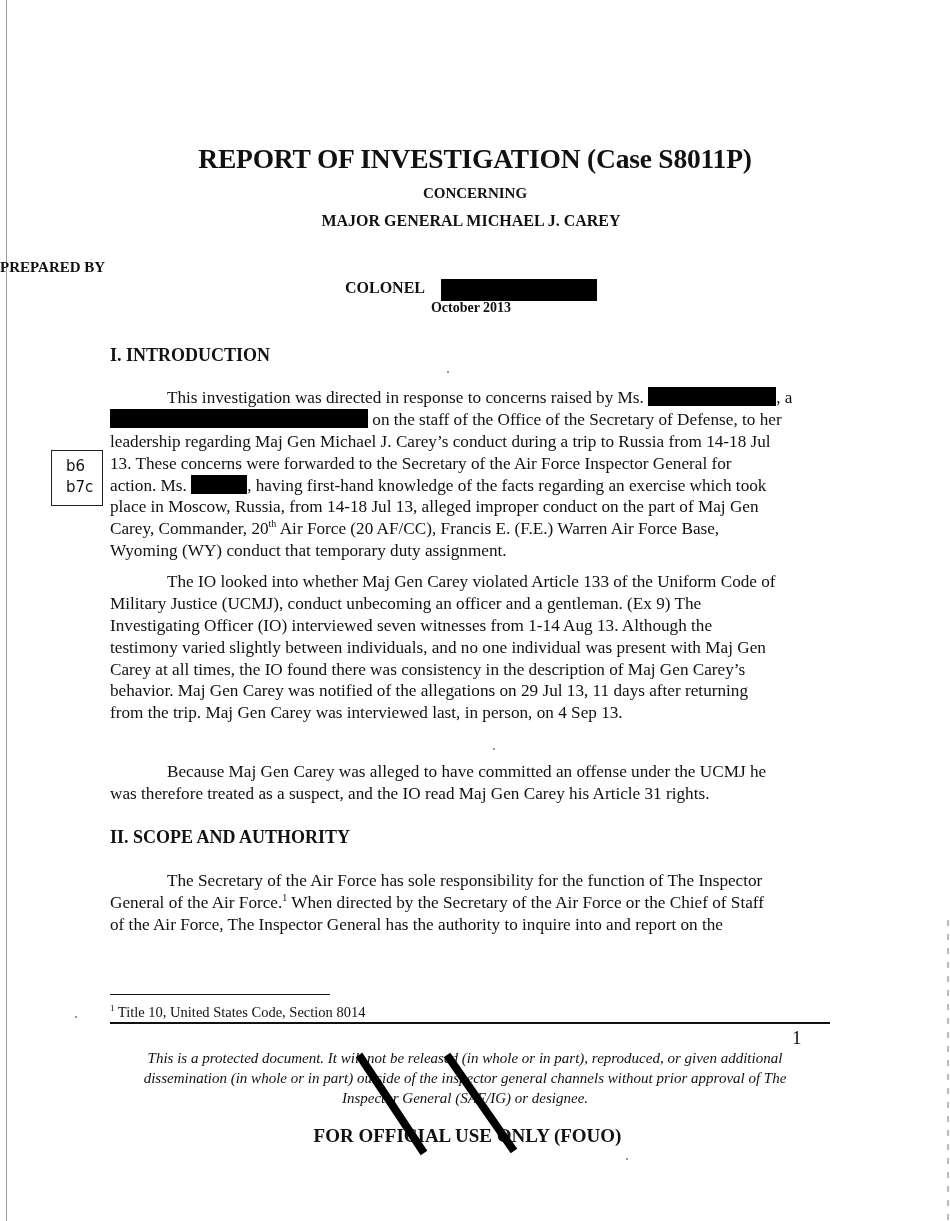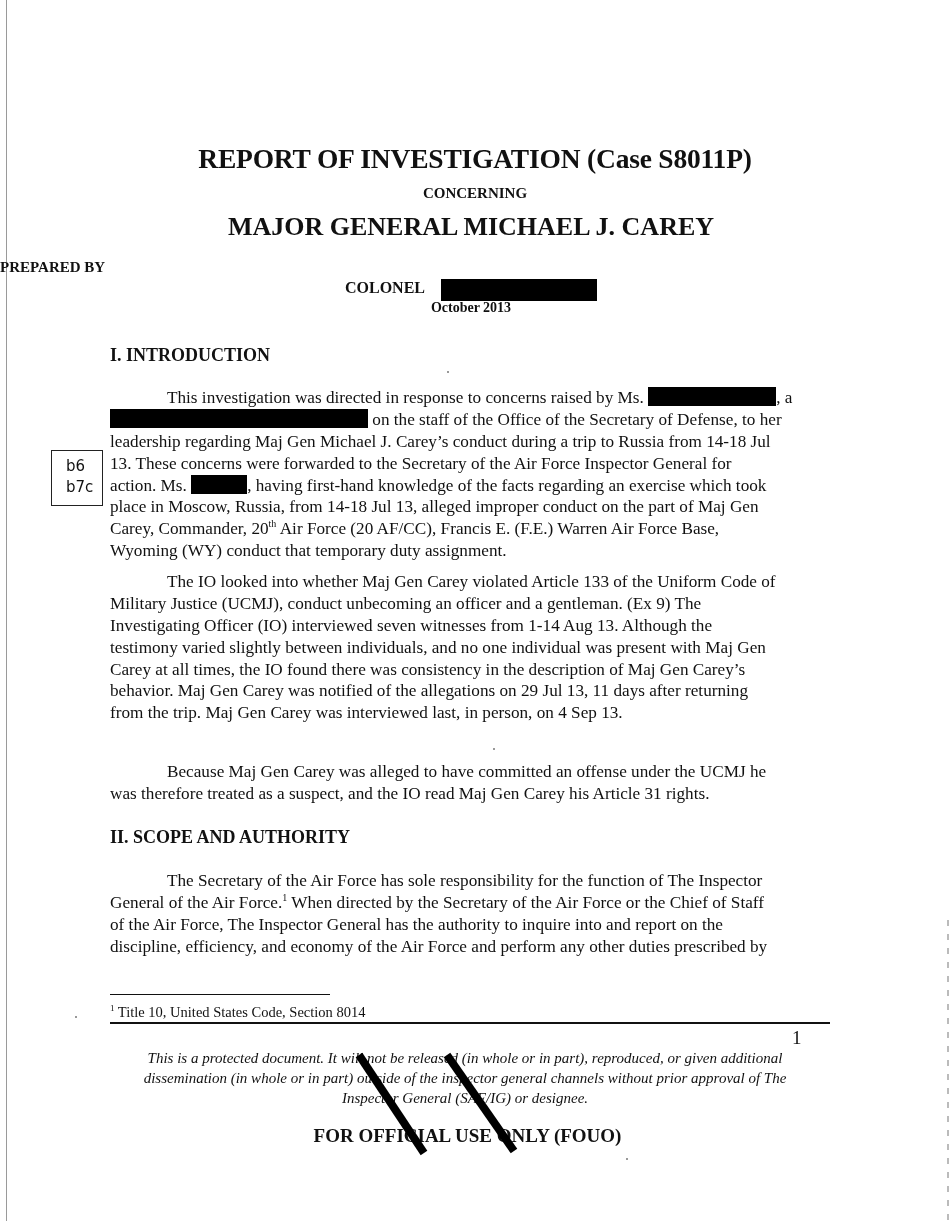--- a/index.html
+++ b/index.html
@@ -6,21 +6,21 @@
     body {
       width: 950px; height: 1221px; background: #ffffff; position: relative; overflow: hidden;
       font-family: "Liberation Serif", "DejaVu Serif", serif; color: #111;
     }
     .scan-edge-left { position: absolute; left: 6px; top: 0; width: 1px; height: 1221px; background: #9a9a9a; }
     .scan-edge-right { position: absolute; right: 1px; top: 920px; width: 2px; height: 300px;
       background: repeating-linear-gradient(to bottom, #bbb 0 6px, transparent 6px 14px); }
     .abs { position: absolute; white-space: nowrap; }
     .title { left: 0; width: 950px; text-align: center; top: 143px; font-size: 27.5px; font-weight: bold; letter-spacing: -0.2px; }
     .concerning { left: 0; width: 950px; text-align: center; top: 185px; font-size: 15px; font-weight: bold; }
-    .subject { left: 0; width: 942px; text-align: center; top: 212px; font-size: 26px; font-weight: bold; }
+    .subject { left: 0; width: 942px; text-align: center; top: 212px; font-size: 16px; font-weight: bold; }
     .prepared { left: 0; width: 942px; text-align: left; top: 259px; font-size: 15px; font-weight: bold; }
     .colonel { left: 345px; top: 279px; font-size: 16px; font-weight: bold; }
     .date { left: 0; width: 942px; text-align: center; top: 300px; font-size: 14px; font-weight: bold; }
     .redact { position: absolute; background: #000; }
     .heading { left: 110px; font-size: 18px; font-weight: bold; }
     .para { position: absolute; left: 110px; width: 715px; font-size: 17.2px; line-height: 21.9px; }
     .line { display: block; white-space: nowrap; height: 21.9px; }
     .indent { padding-left: 57px; }
     .inline-redact { display: inline-block; background: #000; height: 19px; vertical-align: -3px; }
     sup { font-size: 10px; line-height: 0; vertical-align: 7px; }
@@ -82,21 +82,20 @@
   <span class="line indent">Because Maj Gen Carey was alleged to have committed an offense under the UCMJ he</span>
   <span class="line">was therefore treated as a suspect, and the IO read Maj Gen Carey his Article 31 rights.</span>
 </div>
 
 <div class="abs heading" style="top:827px;">II.  SCOPE AND AUTHORITY</div>
 
 <div class="para" style="top:870px;">
   <span class="line indent">The Secretary of the Air Force has sole responsibility for the function of The Inspector</span>
   <span class="line"><span>General of the Air Force.</span><sup>1</sup><span>  When directed by the Secretary of the Air Force or the Chief of Staff</span></span>
   <span class="line">of the Air Force, The Inspector General has the authority to inquire into and report on the</span>
-  <span class="line">discipline, efficiency, and economy of the Air Force and perform any other duties prescribed by</span>
 </div>
 
 <div class="fn-rule"></div>
 <div class="abs footnote"><sup>1</sup><span> Title 10, United States Code, Section 8014</span></div>
 <div class="footer-rule"></div>
 <div class="abs pagenum">1</div>
 
 <div class="notice">
   <div>This is a protected document.  It will not be released (in whole or in part), reproduced, or given additional</div>
   <div>dissemination (in whole or in part) outside of the inspector general channels without prior approval of The</div>

